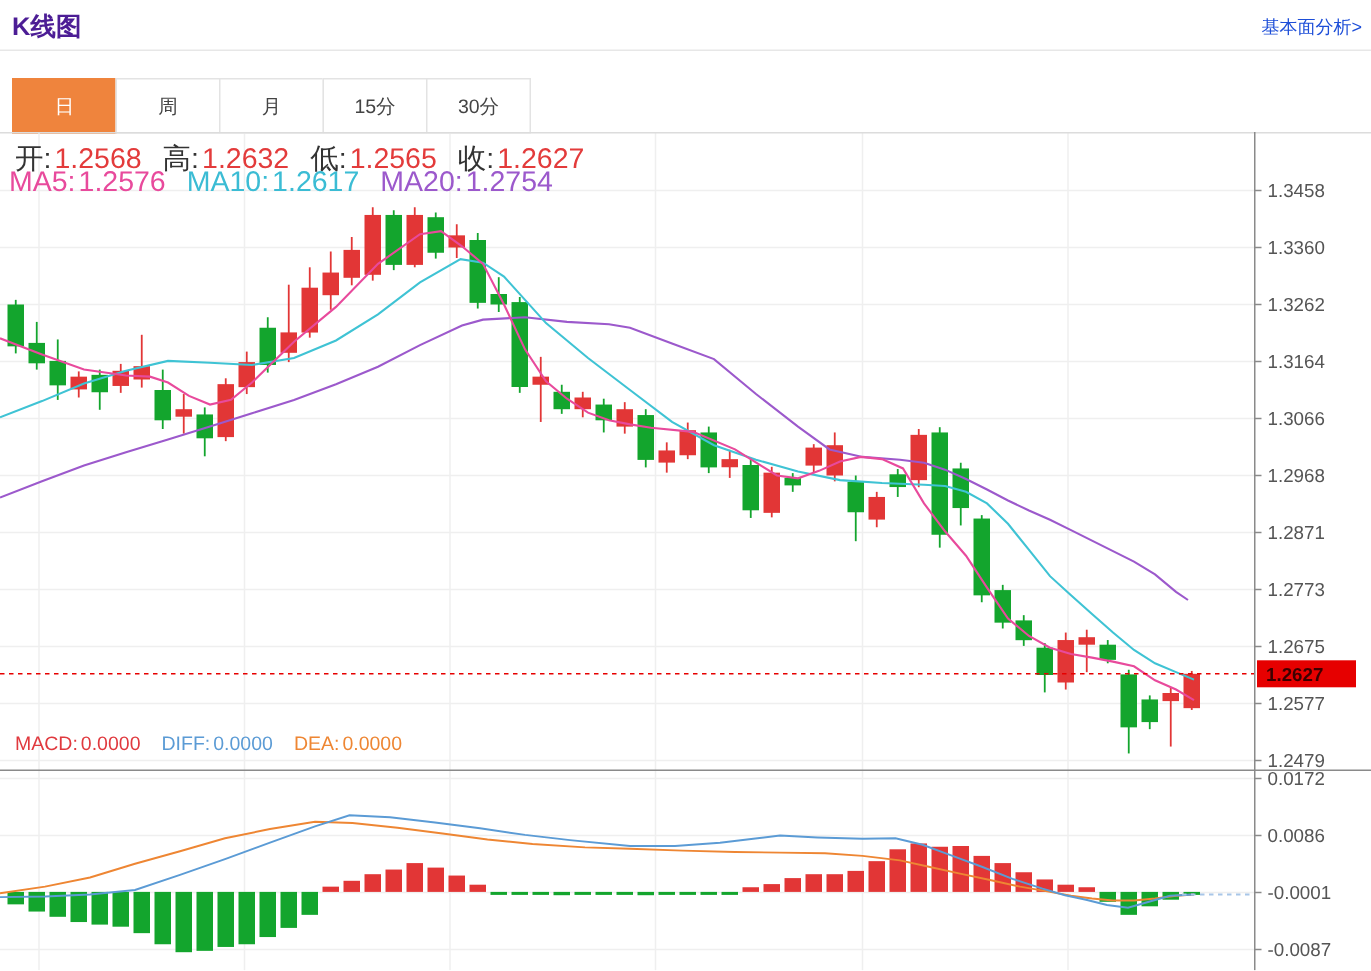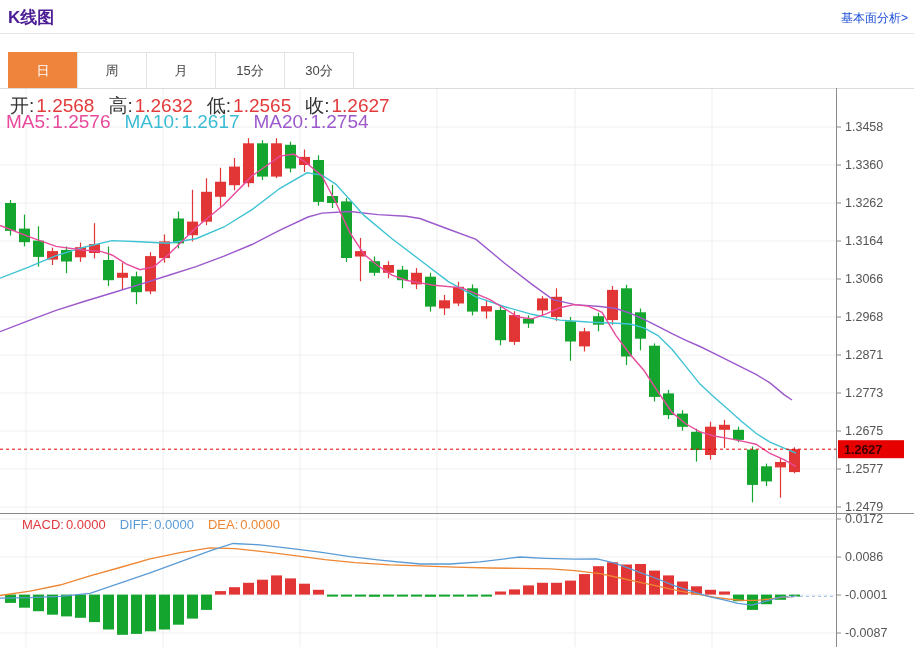--- a/index.html
+++ b/index.html
@@ -13,21 +13,21 @@
        display:flex;align-items:center;justify-content:center;font-size:13px;color:#444;
        background:#fff;cursor:pointer;user-select:none;}
   .tab:first-child{margin-left:0;}
   .tab.selected{background:#ef843d;border-color:#ef843d;color:#fff;}
   #chart-svg{position:absolute;left:0;top:88px;}
   .ov-row{position:absolute;font-size:19px;white-space:nowrap;z-index:3;}
   .ov-row .ov-item{margin-right:14px;}
   .ov-row .ov-label{margin-right:2px;}
   #ohlc-row{left:10px;top:93px;}
   #ma-row{left:6px;top:111px;}
-  #macd-row{left:10px;top:517px;font-size:13px;margin-left:12px;}
+  #macd-row{left:10px;top:488px;font-size:13px;}
 </style>
 </head>
 <body>
 
 <div class="page-title">K线图</div>
 <a class="fund-link">基本面分析&gt;</a>
 <div class="header-divider"></div>
 
 <div class="tabbar">
     <div class="tab selected">日</div>

